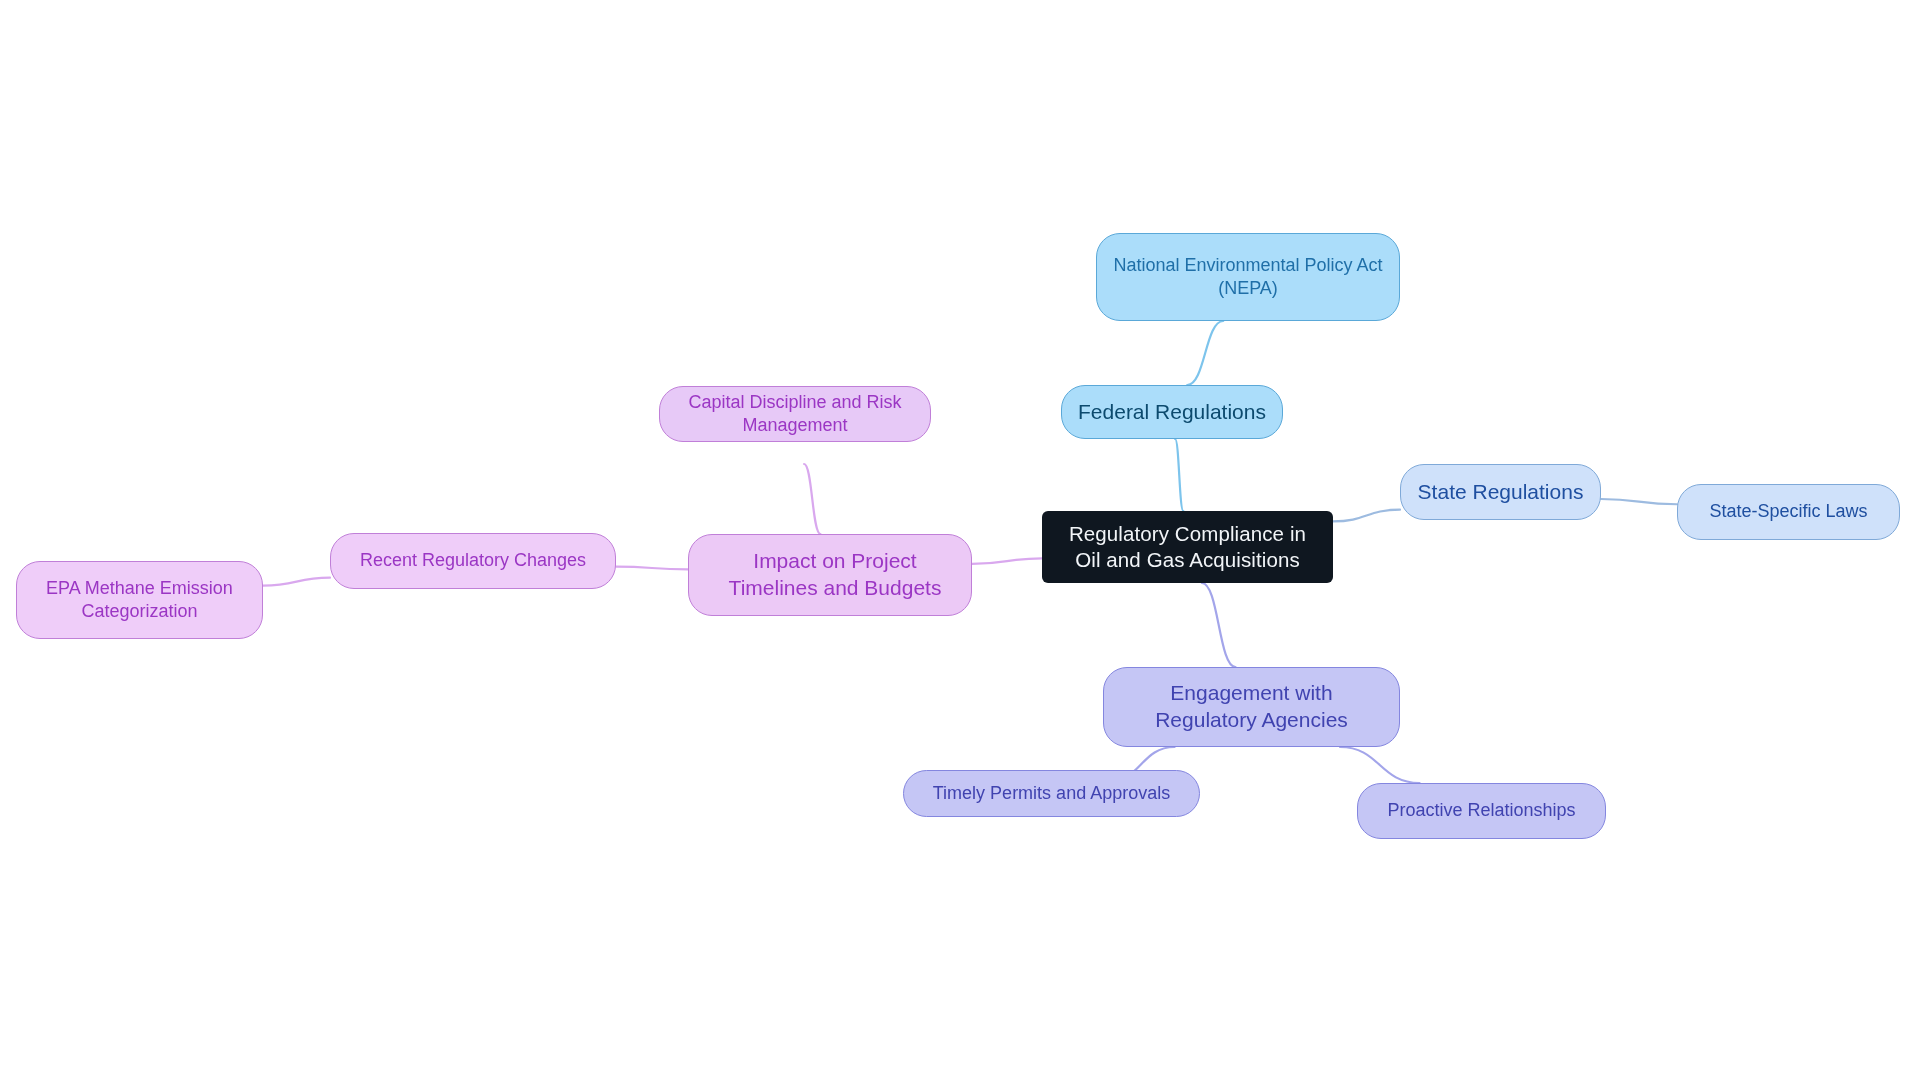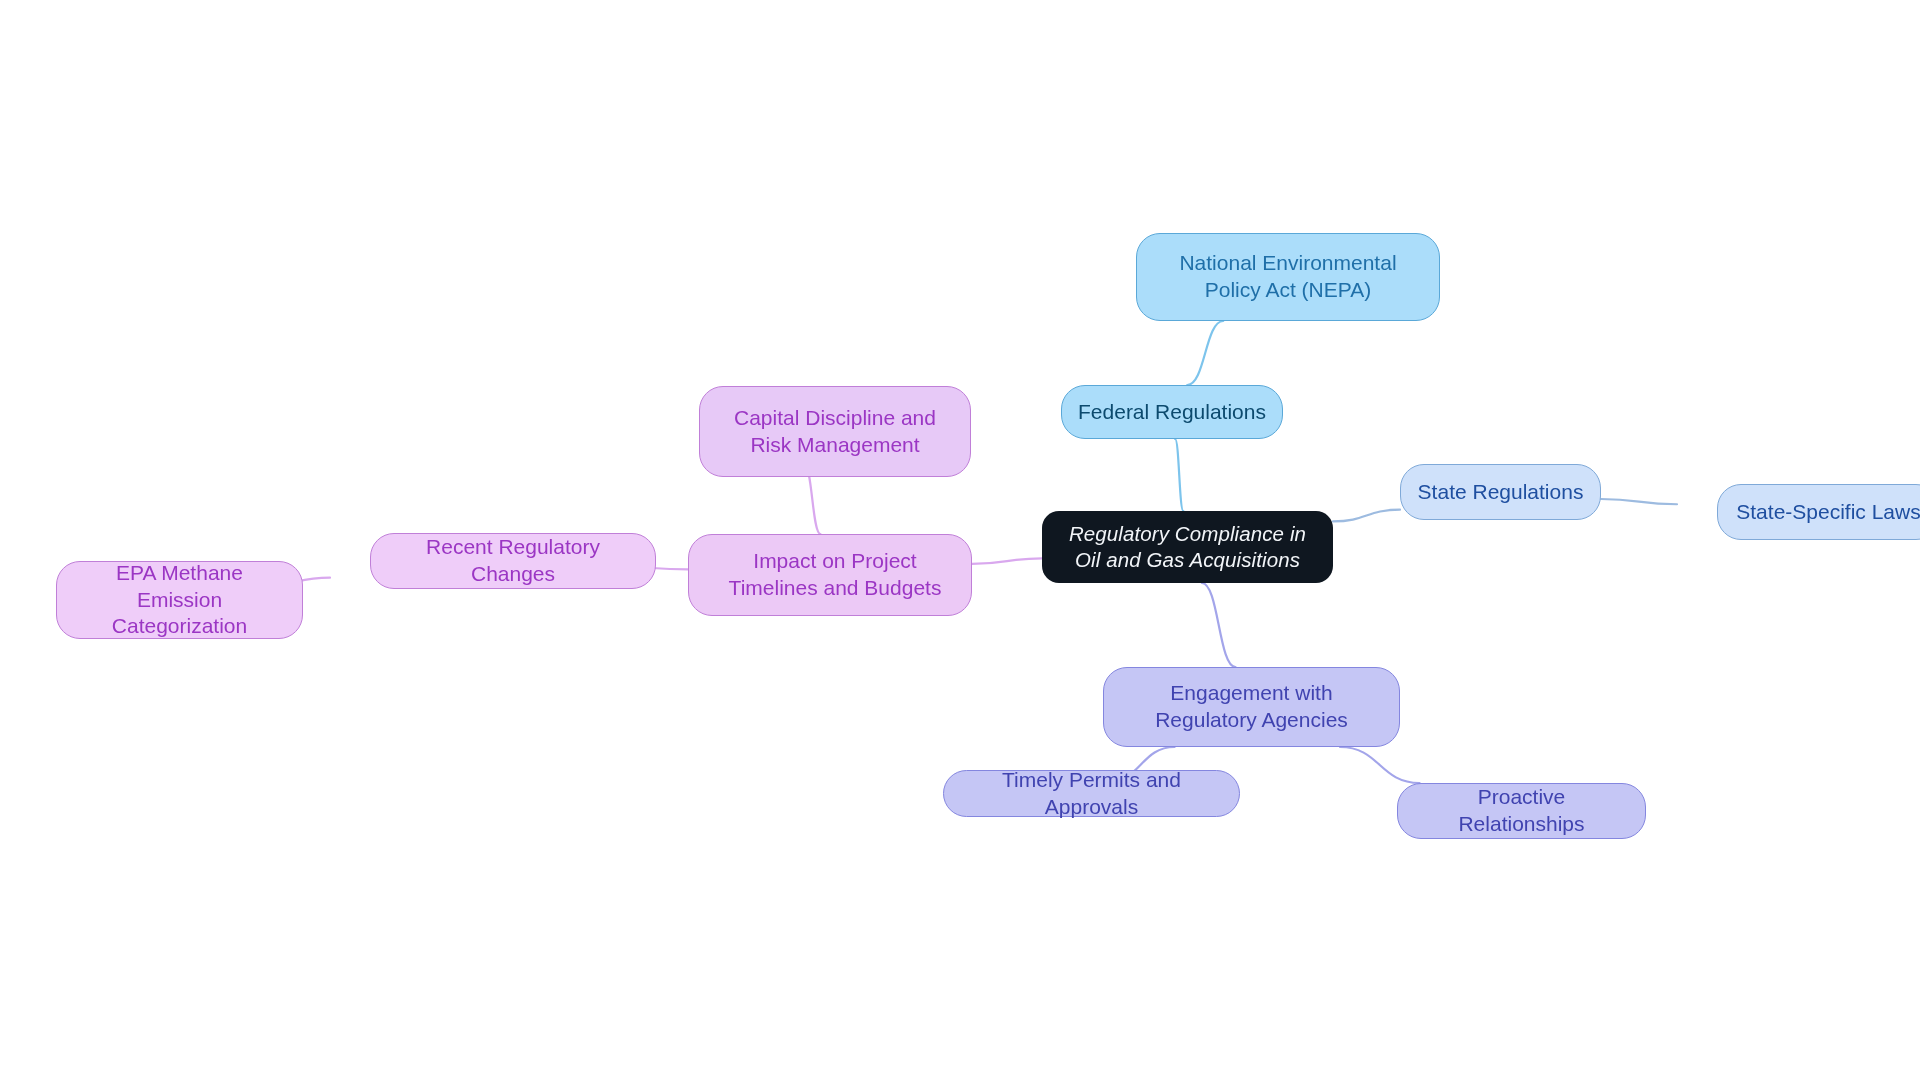--- a/index.html
+++ b/index.html
@@ -35,32 +35,30 @@
     text-align: center;
     border-radius: 24px;
     border-style: solid;
     border-width: 1.5px;
     line-height: 1.28;
     padding: 6px 14px;
     white-space: pre-line;
     z-index: 2;
   }
   .node.central {
-    border-radius: 17px;
+    border-radius: 6px;
     border-width: 0;
     font-size: 20.5px;
     letter-spacing: 0.1px;
-    font-style: italic;
   }
   .node.level1 {
     font-size: 21px;
   }
   .node.level2 {
-    font-size: 21px;
-    margin-left: 40px;
+    font-size: 18px;
   }
 </style>
 </head>
 <body>
 
 <div id="mindmap-root">
   <svg id="edge-layer" viewBox="0 0 1920 1083" xmlns="http://www.w3.org/2000/svg">
       <path d="M 1183.3666666666666 511 C 1179.2333333333331 511, 1179.2333333333331 439, 1175.1 439" fill="none" stroke="#7dc4ec" stroke-width="2.2" stroke-linecap="round"></path>
       <path d="M 1187.2 385 C 1205.2148148148149 385, 1205.2148148148149 321, 1223.2296296296297 321" fill="none" stroke="#7dc4ec" stroke-width="2.2" stroke-linecap="round"></path>
       <path d="M 1333 521.4329073482428 C 1366.5 521.4329073482428, 1366.5 509.6597444089457, 1400 509.6597444089457" fill="none" stroke="#9dbbe0" stroke-width="2.2" stroke-linecap="round"></path>
@@ -76,17 +74,17 @@
   <div id="node-layer">
       <div class="node central" style="left: 1042px; top: 511px; width: 291px; height: 72px; background: rgb(15, 23, 32); color: rgb(242, 245, 248); border-color: transparent;"><span>Regulatory Compliance in Oil and Gas Acquisitions</span></div>
       <div class="node level1" style="left: 1061px; top: 385px; width: 222px; height: 54px; background: rgb(171, 221, 250); color: #0c4a6e; border-color: rgb(90, 168, 216);"><span>Federal Regulations</span></div>
       <div class="node level2" style="left: 1096px; top: 233px; width: 304px; height: 88px; background: rgb(171, 221, 250); color: rgb(31, 111, 168); border-color: rgb(90, 168, 216);"><span>National Environmental Policy Act (NEPA)</span></div>
       <div class="node level1" style="left: 1400px; top: 464px; width: 201px; height: 56px; background: rgb(207, 225, 250); color: rgb(31, 79, 160); border-color: rgb(127, 169, 216); text-align: center;"><span>State Regulations</span></div>
       <div class="node level2" style="left: 1677px; top: 484px; width: 223px; height: 56px; background: rgb(207, 225, 250); color: rgb(31, 79, 160); border-color: rgb(127, 169, 216);"><span>State-Specific Laws</span></div>
       <div class="node level1" style="left: 1103px; top: 667px; width: 297px; height: 80px; background: rgb(197, 198, 245); color: rgb(64, 67, 176); border-color: rgb(132, 134, 223);"><span>Engagement with Regulatory Agencies</span></div>
       <div class="node level2" style="left: 903px; top: 770px; width: 297px; height: 47px; background: rgb(197, 198, 245); color: rgb(64, 67, 176); border-color: rgb(132, 134, 223);"><span>Timely Permits and Approvals</span></div>
       <div class="node level2" style="left: 1357px; top: 783px; width: 249px; height: 56px; background: rgb(197, 198, 245); color: rgb(64, 67, 176); border-color: rgb(132, 134, 223);"><span>Proactive Relationships</span></div>
       <div class="node level1" style="left: 688px; top: 534px; width: 284px; height: 82px; background: rgb(236, 201, 246); color: rgb(155, 54, 196); border-color: rgb(192, 127, 216); padding-left: 24px;"><span>Impact on Project Timelines and Budgets</span></div>
-      <div class="node level2" style="left: 659px; top: 386px; width: 272px; height: 91px; background: rgb(231, 201, 247); color: rgb(155, 54, 196); border-color: rgb(192, 127, 216);"><span>Capital Discipline and Risk Management</span></div>
+      <div class="node level2" style="left: 659px; top: 386px; width: 272px; height: 56px; background: rgb(231, 201, 247); color: rgb(155, 54, 196); border-color: rgb(192, 127, 216);"><span>Capital Discipline and Risk Management</span></div>
       <div class="node level2" style="left: 330px; top: 533px; width: 286px; height: 56px; background: rgb(239, 205, 249); color: rgb(155, 54, 196); border-color: rgb(192, 127, 216);"><span>Recent Regulatory Changes</span></div>
       <div class="node level2" style="left: 16px; top: 561px; width: 247px; height: 78px; background: rgb(239, 205, 249); color: rgb(155, 54, 196); border-color: rgb(192, 127, 216);"><span>EPA Methane Emission Categorization</span></div>
     </div>
 </div>
 
 </body></html>

